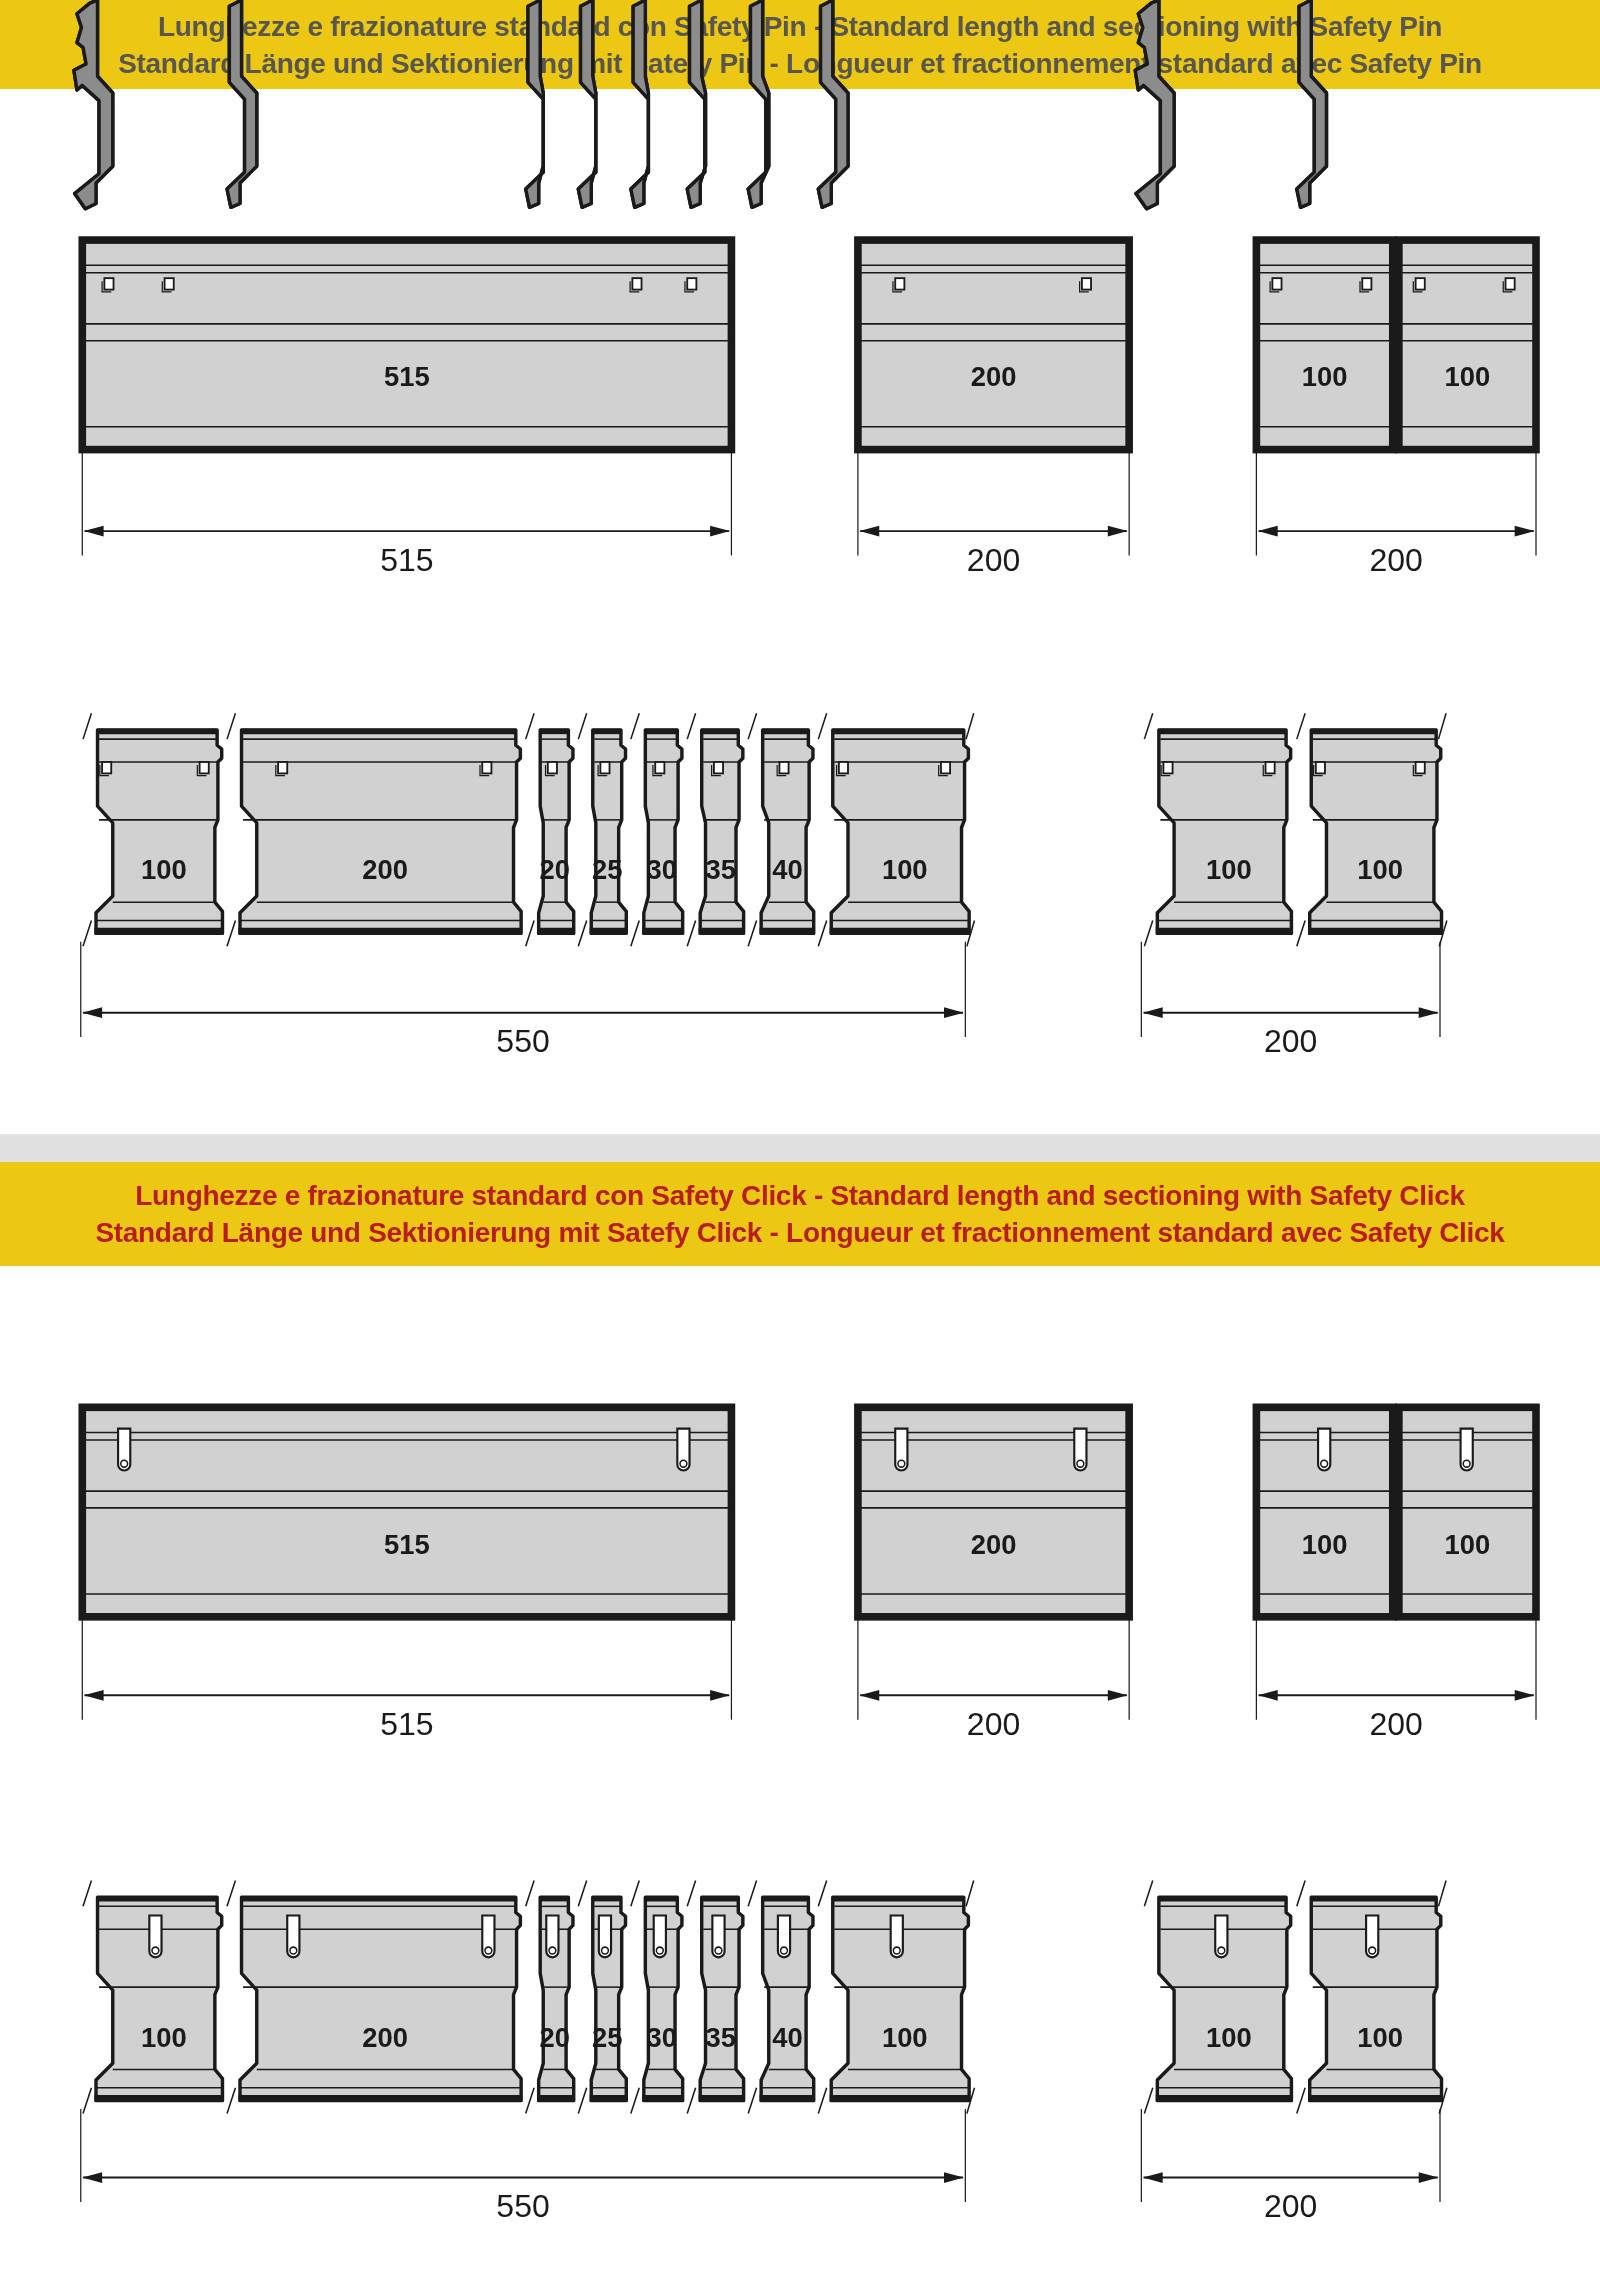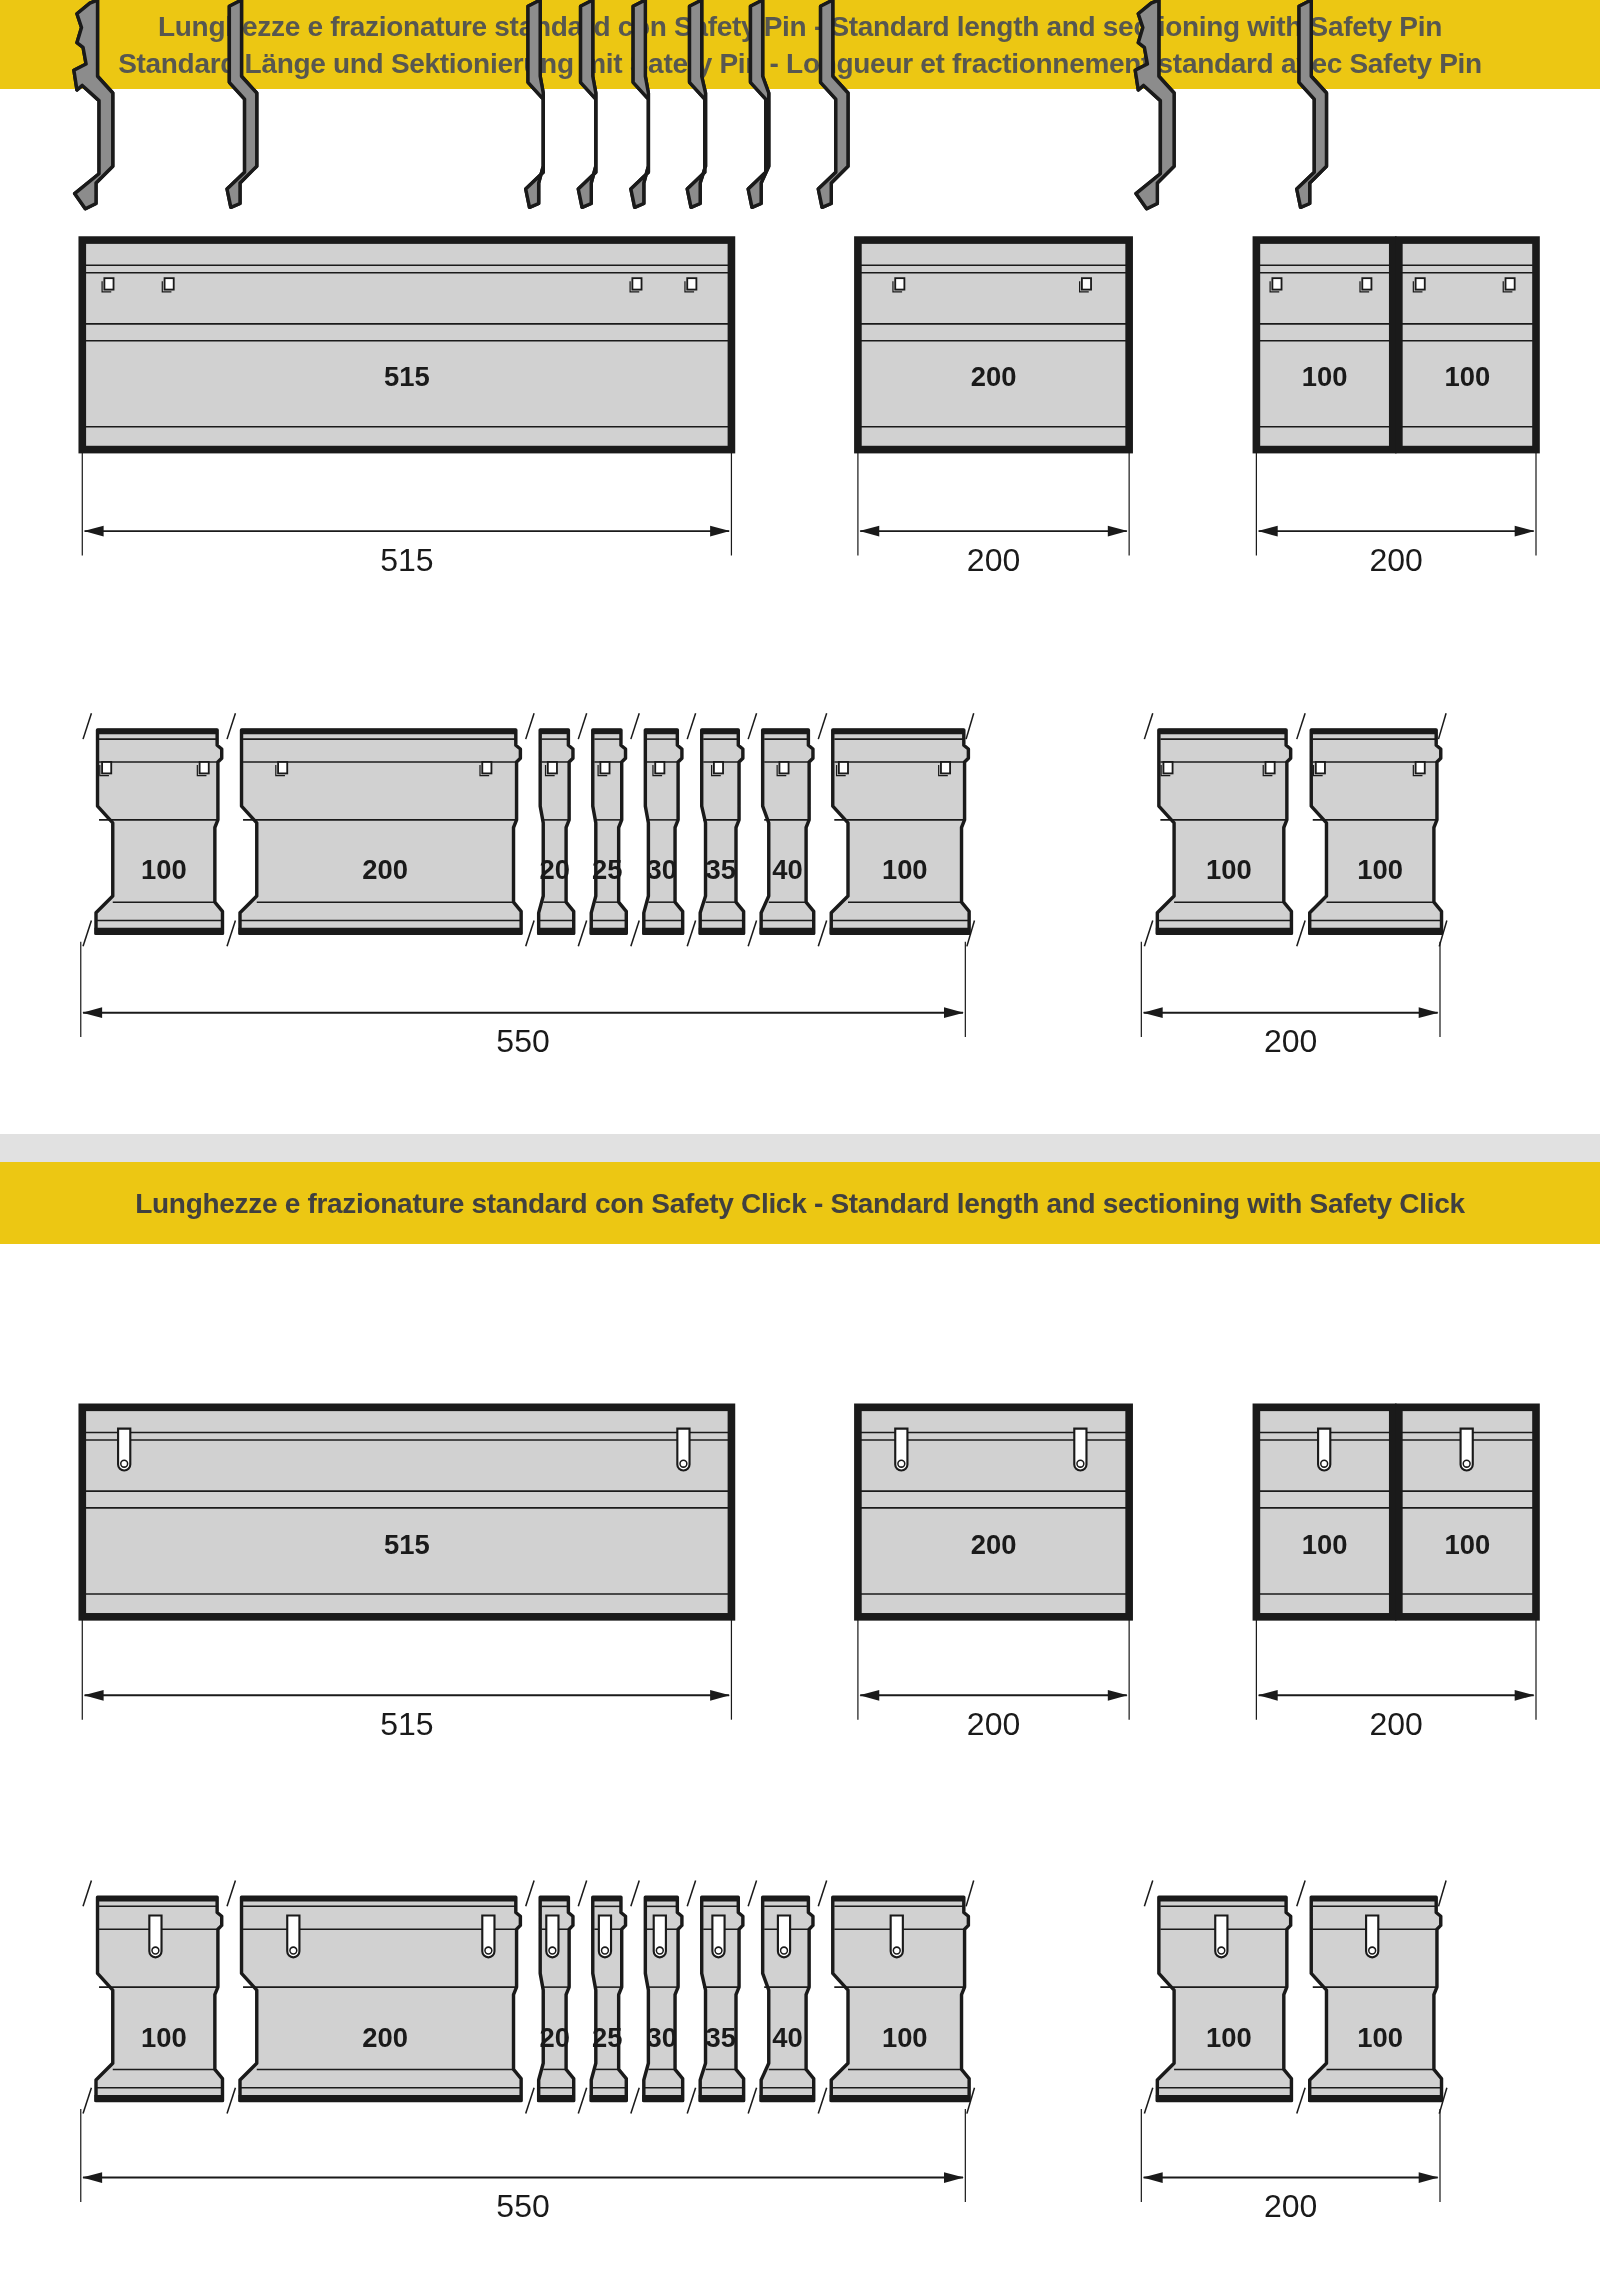--- a/index.html
+++ b/index.html
@@ -18,22 +18,23 @@
 
 <div class="page" style="width: 1600px; height: 2295px;">
 
   <div class="banner" id="banner1" style="top: 0px; height: 89px; background: rgb(236, 199, 19); color: rgb(87, 87, 80);">
     <div class="bl">Lunghezze e frazionature standard con Safety Pin - Standard length and sectioning with Safety Pin</div>
     <div class="bl">Standard Länge und Sektionierung mit Satefy Pin - Longueur et fractionnement standard avec Safety Pin</div>
   </div>
 
   <div class="strip" id="strip1" style="top: 1134px; height: 28px; background: rgb(225, 225, 225);"></div>
 
-  <div class="banner" id="banner2" style="top: 1162px; height: 82px; background: rgb(236, 199, 19); color: #404040;">
+  <div class="banner" id="banner2" style="top: 1162px; height: 104px; background: rgb(236, 199, 19); color: #b91c1c;">
     <div class="bl">Lunghezze e frazionature standard con Safety Click - Standard length and sectioning with Safety Click</div>
+    <div class="bl">Standard Länge und Sektionierung mit Satefy Click - Longueur et fractionnement standard avec Safety Click</div>
   </div>
 
   <svg id="drawing" width="1600" height="2295" viewBox="0 0 2100 3012">
       <g>
         <g>
           <rect x="108" y="315" width="852" height="275" fill="#D1D1D1" stroke="#1A1A1A" stroke-width="10"></rect>
           <line x1="112" y1="348" x2="956" y2="348" stroke="#1A1A1A" stroke-width="2"></line>
           <line x1="112" y1="358" x2="956" y2="358" stroke="#1A1A1A" stroke-width="2"></line>
           <line x1="112" y1="425" x2="956" y2="425" stroke="#1A1A1A" stroke-width="2"></line>
           <line x1="112" y1="447" x2="956" y2="447" stroke="#1A1A1A" stroke-width="2"></line>

